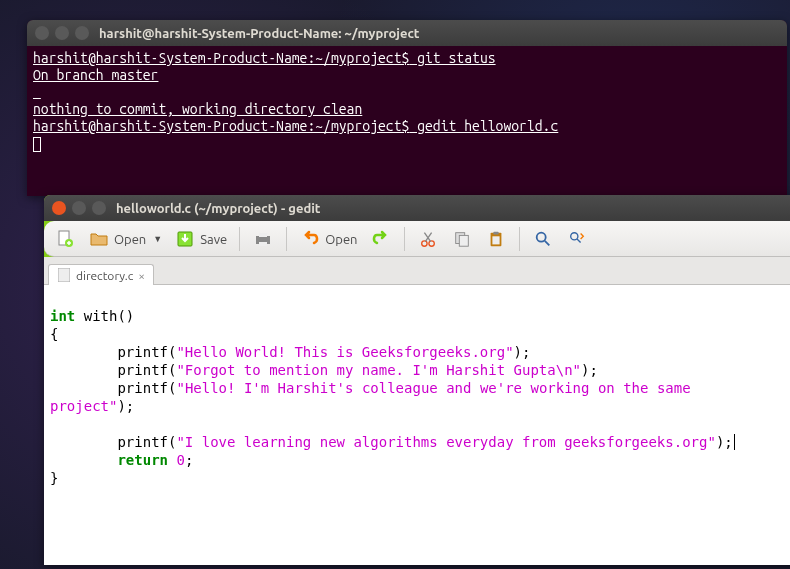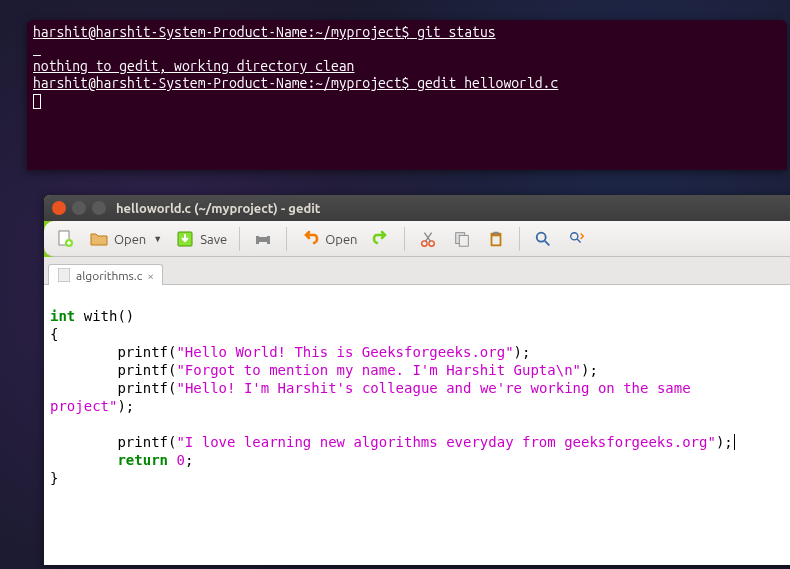--- a/index.html
+++ b/index.html
@@ -131,24 +131,33 @@
 .tok-kw { color: #008800; font-weight: bold; }
 .tok-str { color: #cc00cc; }
 .tok-esc { color: #cc00cc; }
 .tok-num { color: #cc00cc; }
 .editor-line { white-space: pre; }
 </style>
 </head>
 <body>
 
 <div class="terminal-window">
+  <div class="terminal-titlebar">
+    <div class="window-controls">
+      <div class="wc-btn wc-close"></div>
+      <div class="wc-btn wc-min"></div>
+      <div class="wc-btn wc-max"></div>
+    </div>
+    <span class="titlebar-text">harshit@harshit-System-Product-Name: ~/myproject</span>
+  </div>
   <div class="terminal-body">
     <div class="term-line"><span class="prompt">harshit@harshit-System-Product-Name:~/myproject$</span><span> git status</span></div>
+    <div class="term-line">On branch master</div>
     <div class="term-line">&nbsp;</div>
-    <div class="term-line">nothing to gedit, working directory clean</div>
+    <div class="term-line">nothing to commit, working directory clean</div>
     <div class="term-line"><span class="prompt">harshit@harshit-System-Product-Name:~/myproject$</span><span> gedit helloworld.c</span></div>
     <div class="term-line"><span class="cursor"></span></div>
   </div>
 </div>
 
 <div class="gedit-window">
   <div class="gedit-titlebar">
     <div class="window-controls">
       <div class="wc-btn wc-close"></div>
       <div class="wc-btn wc-min"></div>
@@ -258,21 +267,21 @@
     </div>
   </div>
 
   <div class="tabs-bar">
     <div class="file-tab">
       <span class="tb-icon" style="width:14px;height:14px">
         <svg width="12" height="14" viewBox="0 0 12 14">
             <rect width="12" height="14" fill="#eee" stroke="#aaa"></rect>
           </svg>
       </span>
-      <span>algorithms.c</span>
+      <span>directory.c</span>
       <span class="tab-close">×</span>
     </div>
   </div>
 
   <div class="editor">
     <div class="editor-line">&nbsp;</div>
     <div class="editor-line"><span class="tok-kw">int</span><span> with()</span></div>
     <div class="editor-line"><span>{</span></div>
     <div class="editor-line"><span>        printf(</span><span class="tok-str">"Hello World! This is Geeksforgeeks.org"</span><span>);</span></div>
     <div class="editor-line"><span>        printf(</span><span class="tok-str">"Forgot to mention my name. I'm Harshit Gupta</span><span class="tok-esc">\n</span><span class="tok-str">"</span><span>);</span></div>

